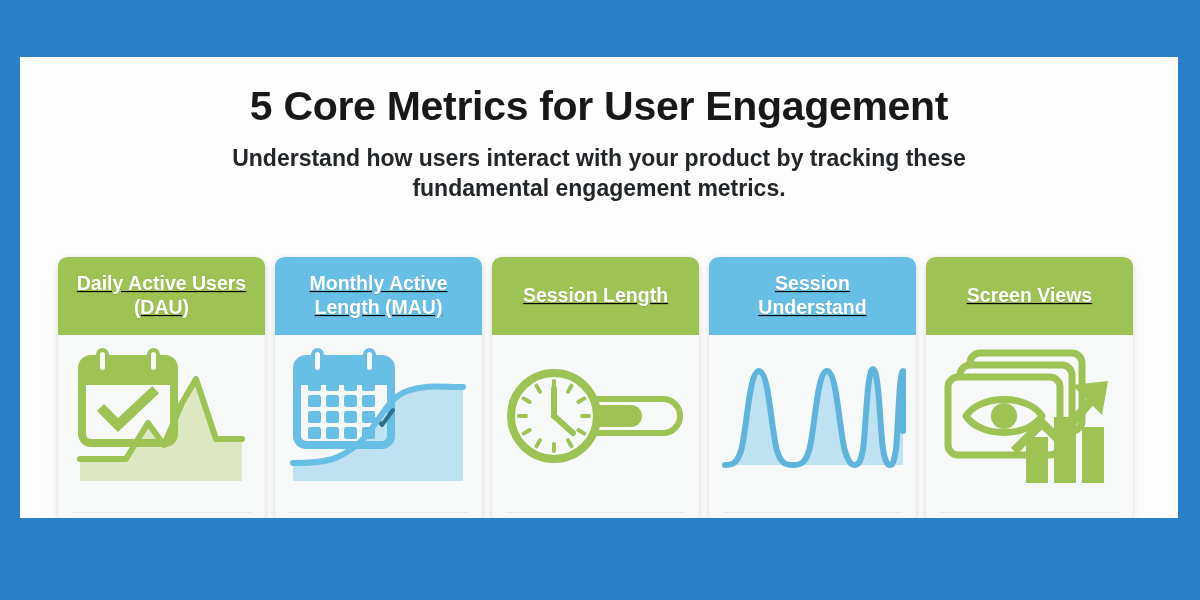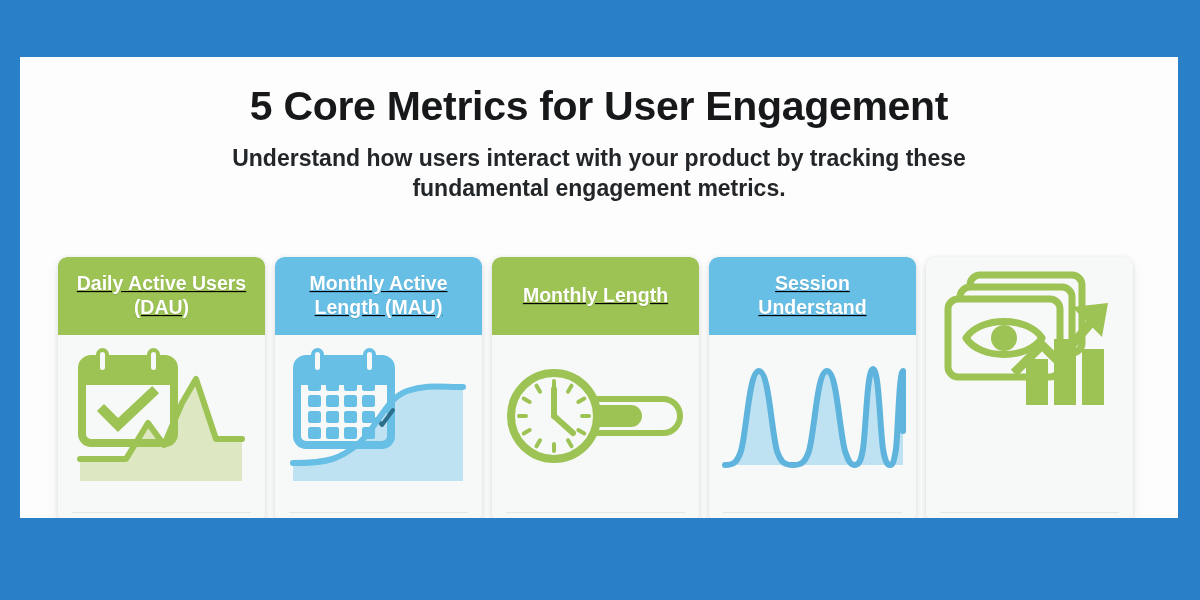--- a/index.html
+++ b/index.html
@@ -200,21 +200,21 @@
             <path d="M96 78 L101 84 L112 69" fill="none" stroke="#2b6f8c" stroke-width="4" stroke-linecap="round" stroke-linejoin="round"></path>
 
             <path d="M12 122 C48 122 58 118 76 104 C96 88 104 58 126 50 C146 43 160 46 182 46" fill="none" stroke="#68bfe5" stroke-width="6" stroke-linecap="round"></path>
           </svg>
           <div class="card-divider"></div>
         </div>
       </div>
 
       <div class="metric-card">
         <div class="card-header green">
-          <span class="card-header-text">Monthly Length</span>
+          <span class="card-header-text">Session Length</span>
         </div>
         <div class="card-body">
           <svg class="card-art" width="195" height="150" viewBox="0 0 195 150" aria-hidden="true">
 
             <rect x="74" y="58" width="108" height="34" rx="17" ry="17" fill="#f7f8f8" stroke="#9cc353" stroke-width="6"></rect>
 
             <rect x="80" y="64" width="64" height="22" rx="11" ry="11" fill="#9cc353"></rect>
 
             <circle cx="56" cy="75" r="43" fill="#f7f8f8" stroke="#9cc353" stroke-width="8"></circle>
 
@@ -279,20 +279,23 @@
                      C170 120 172 124 175 124
                      C178 124 179 120 181 108
                      C183 92 184 30 188 30
                      L188 90" fill="none" stroke="#5fb4dd" stroke-width="6" stroke-linecap="round" stroke-linejoin="round"></path>
           </svg>
           <div class="card-divider"></div>
         </div>
       </div>
 
       <div class="metric-card">
+        <div class="card-header green">
+          <span class="card-header-text">Screen Views</span>
+        </div>
         <div class="card-body">
           <svg class="card-art" width="195" height="150" viewBox="0 0 195 150" aria-hidden="true">
 
             <rect x="38" y="12" width="112" height="78" rx="10" ry="10" fill="#f7f8f8" stroke="#9cc353" stroke-width="7"></rect>
             <rect x="28" y="24" width="112" height="78" rx="10" ry="10" fill="#f7f8f8" stroke="#9cc353" stroke-width="7"></rect>
 
             <rect x="16" y="36" width="112" height="78" rx="10" ry="10" fill="#f7f8f8" stroke="#9cc353" stroke-width="7"></rect>
 
             <path d="M34 75 C48 53 96 53 110 75 C96 97 48 97 34 75 Z" fill="none" stroke="#9cc353" stroke-width="7" stroke-linejoin="round"></path>
             <circle cx="72" cy="75" r="13" fill="#9cc353"></circle>

